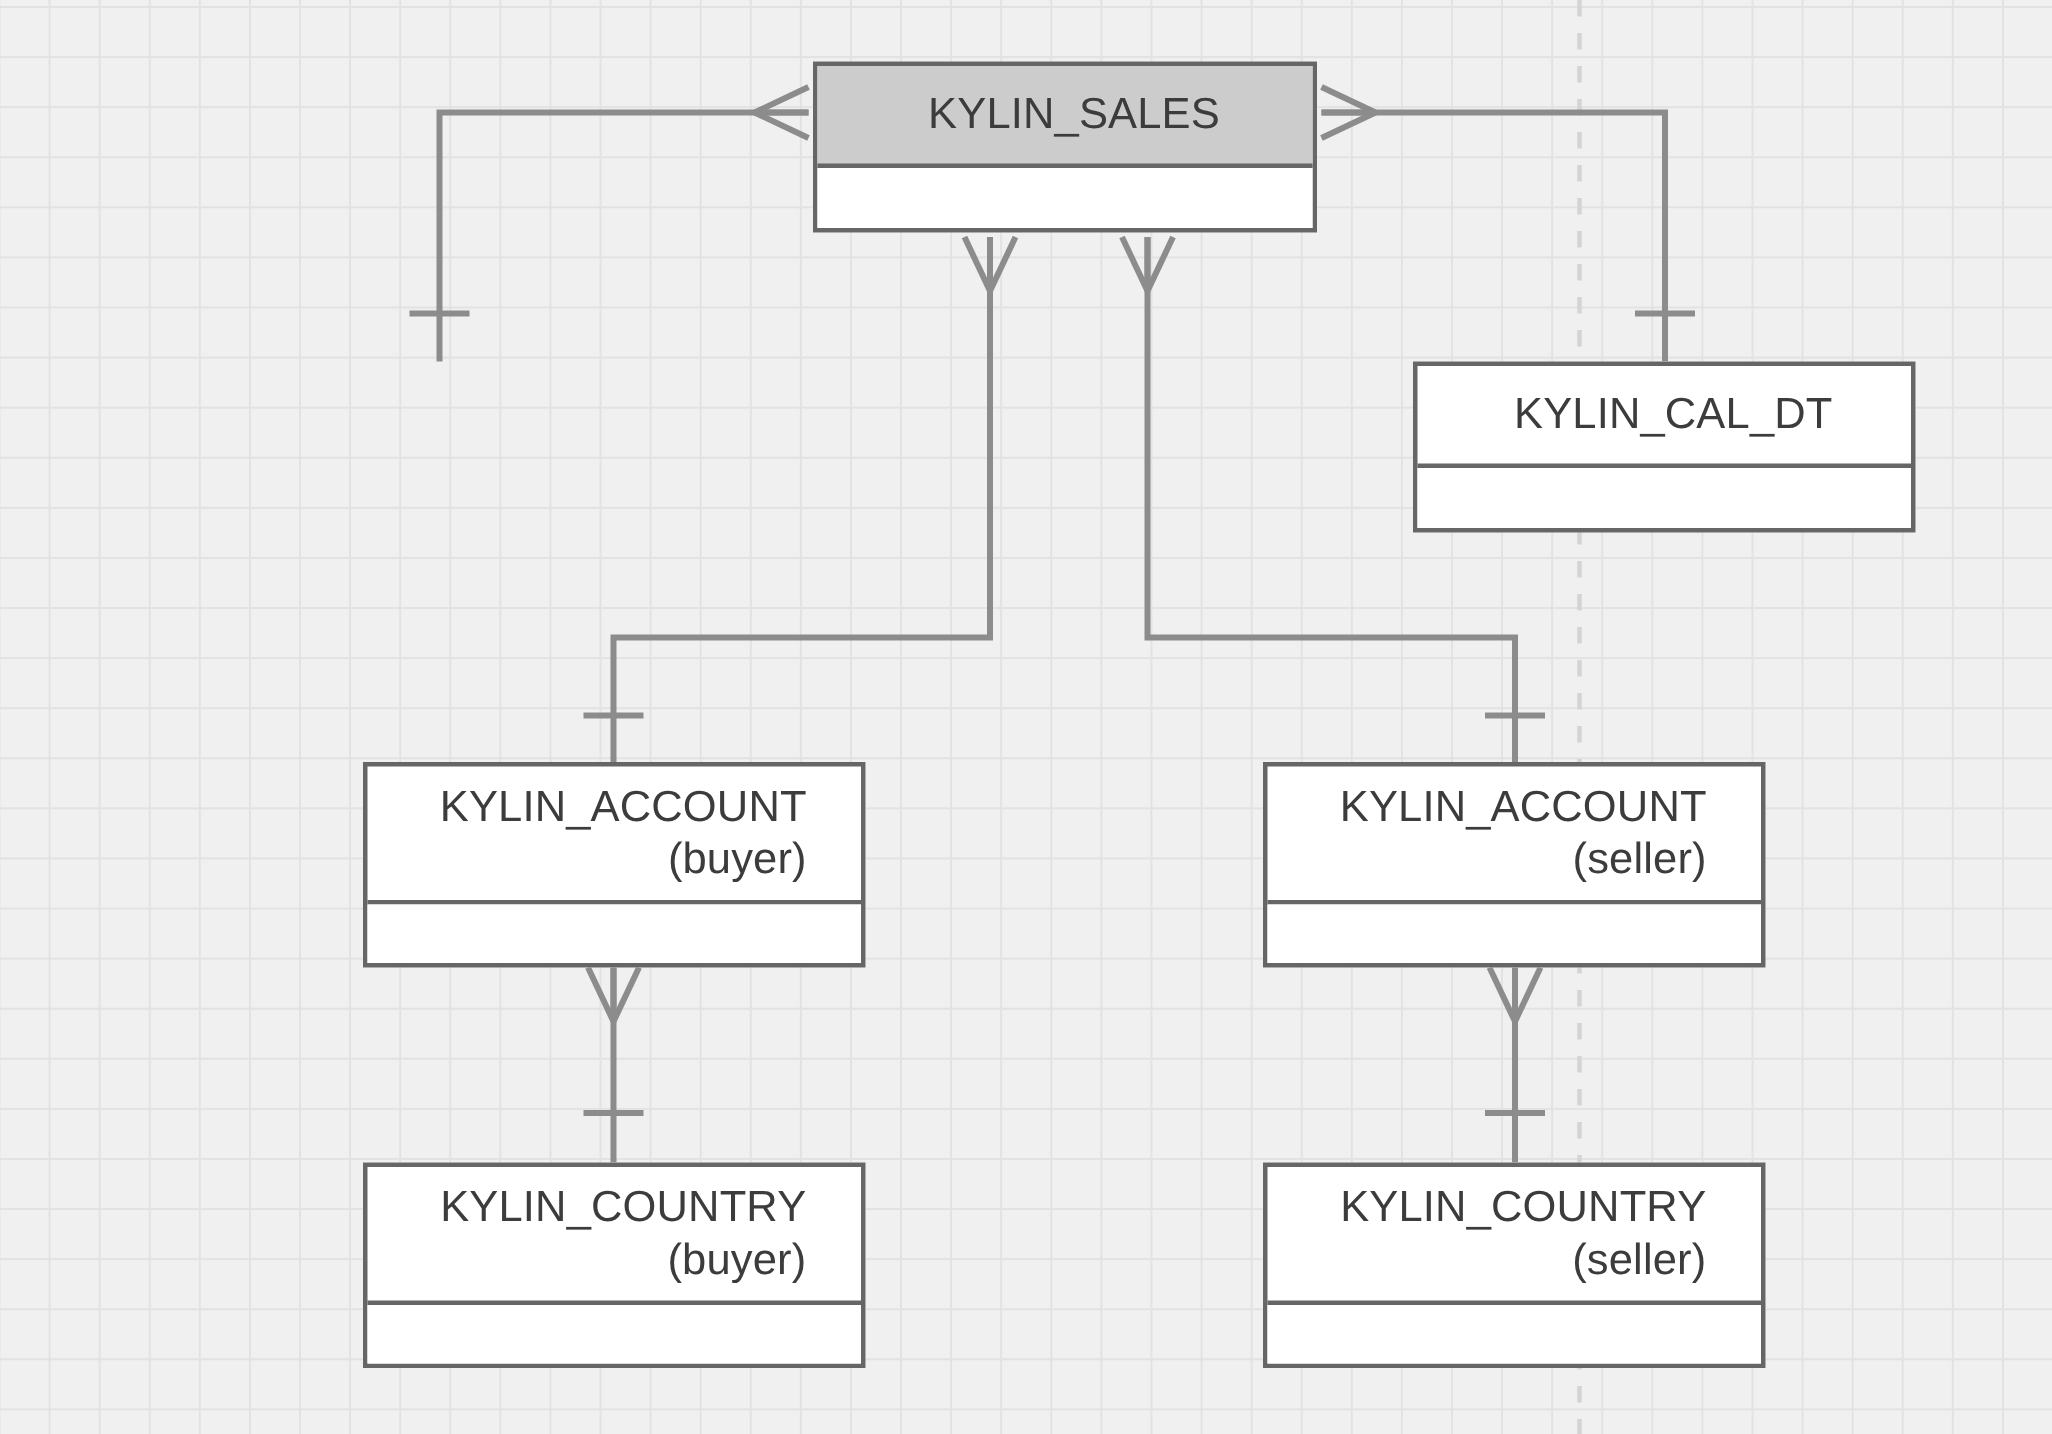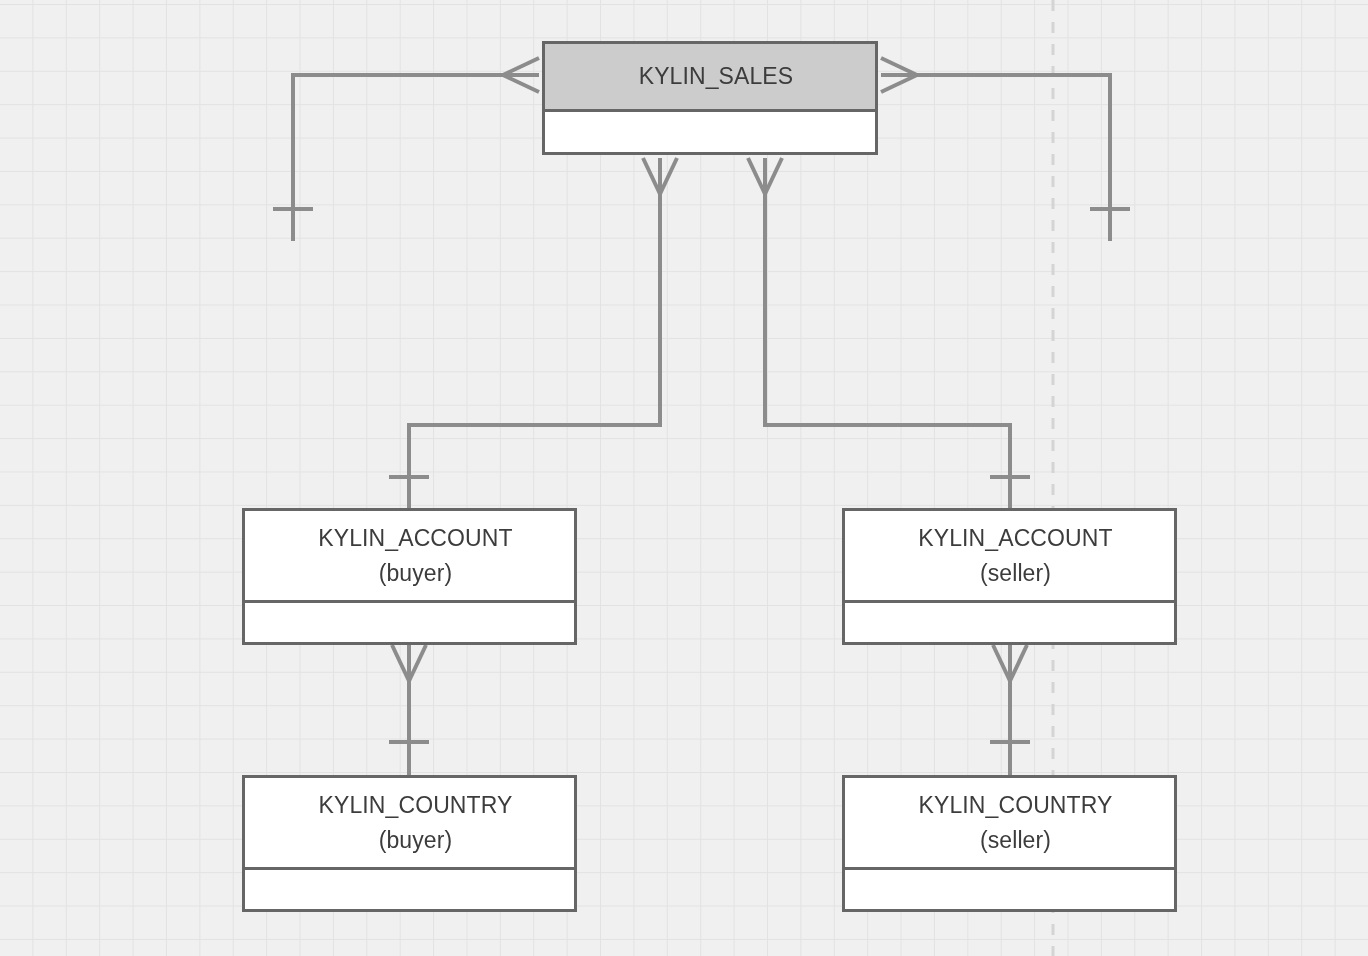--- a/index.html
+++ b/index.html
@@ -34,23 +34,23 @@
     box-sizing: border-box;
     border: 3px solid #666666;
     background: #ffffff;
     z-index: 5;
   }
   .node-header {
     box-sizing: border-box;
     display: flex;
     align-items: center;
     justify-content: center;
-    text-align: center;
+    text-align: right;
     color: #3c3c3c;
-    font-size: 23px;
+    font-size: 29px;
     line-height: 35px;
     letter-spacing: 0.1px;
     border-bottom: 3px solid #666666;
     white-space: pre-line;
     overflow: hidden;
     padding-left: 12px;
   }
   .node-header.filled {
     background: #cccccc;
   }
@@ -113,20 +113,24 @@
         </g>
       </g>
   </svg>
 
   <div class="node" style="left: 542px; top: 41px; width: 336px; height: 114px; border-color: rgb(102, 102, 102); background: rgb(255, 255, 255);">
     <div class="node-header filled" style="height: 68px; border-bottom-color: rgb(102, 102, 102); color: rgb(60, 60, 60); background: rgb(204, 204, 204);">KYLIN_SALES</div>
     <div class="node-body" style="height: 40px; background: rgb(255, 255, 255);"></div>
   </div>
 
 
+  <div class="node" style="left: 942px; top: 241px; width: 335px; height: 114px; border-color: rgb(102, 102, 102); background: rgb(255, 255, 255);">
+    <div class="node-header" style="height: 68px; border-bottom-color: rgb(102, 102, 102); color: rgb(60, 60, 60);">KYLIN_CAL_DT</div>
+    <div class="node-body" style="height: 40px; background: rgb(255, 255, 255);"></div>
+  </div>
 
   <div class="node" style="left: 242px; top: 508px; width: 335px; height: 137px; border-color: rgb(102, 102, 102); background: rgb(255, 255, 255);">
     <div class="node-header" style="height: 92px; border-bottom-color: rgb(102, 102, 102); color: rgb(60, 60, 60);">KYLIN_ACCOUNT
 (buyer)</div>
     <div class="node-body" style="height: 39px; background: rgb(255, 255, 255);"></div>
   </div>
 
   <div class="node" style="left: 842px; top: 508px; width: 335px; height: 137px; border-color: rgb(102, 102, 102); background: rgb(255, 255, 255);">
     <div class="node-header" style="height: 92px; border-bottom-color: rgb(102, 102, 102); color: rgb(60, 60, 60);">KYLIN_ACCOUNT
 (seller)</div>

